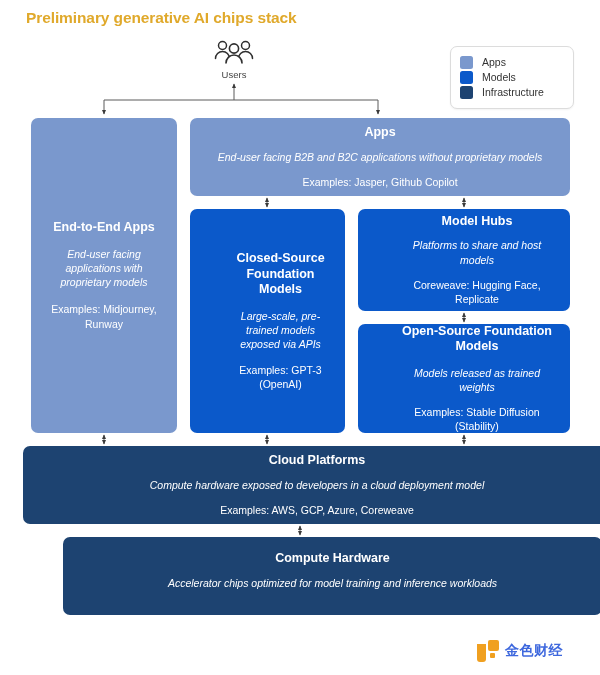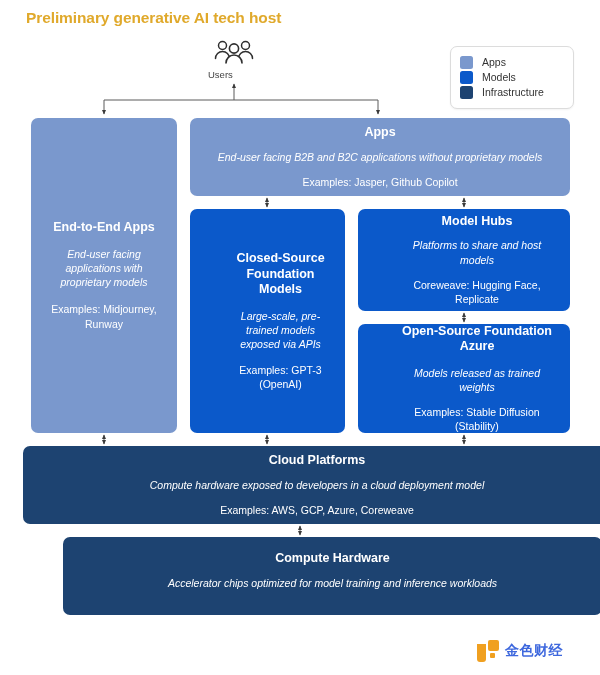--- a/index.html
+++ b/index.html
@@ -24,21 +24,21 @@
     position:absolute;left:450px;top:46px;width:124px;
     background:#fff;border:1px solid #dcdcdc;border-radius:7px;
     padding:7px 9px;box-sizing:border-box;
     box-shadow:0 1px 2px rgba(0,0,0,.05);
   }
   .legend-row{display:flex;align-items:center;margin:2px 0;}
   .swatch{width:13px;height:13px;border-radius:2.5px;margin-right:9px;flex:0 0 auto;}
   .legend-label{font-size:10.5px;color:#333;line-height:1;}
 
   
-  .users{position:absolute;left:208px;top:38px;width:52px;}
+  .users{position:absolute;left:208px;top:38px;width:52px;text-align:center;}
   .users svg{display:block;margin:0 auto;}
   .users-label{font-size:9.5px;color:#444;margin-top:1px;}
 
   
   .box{
     position:absolute;box-sizing:border-box;
     border-radius:7px;color:#fff;text-align:center;
     padding:10px 12px;display:flex;flex-direction:column;
     justify-content:center;align-items:center;
   }
@@ -67,21 +67,21 @@
   .watermark{position:absolute;left:477px;top:640px;display:flex;align-items:center;}
   .wm-mark{position:relative;width:22px;height:22px;margin-right:6px;}
   .wm-sq{position:absolute;background:#f0a020;}
   .wm-text{font-size:14px;font-weight:bold;color:#1d4ed8;letter-spacing:.5px;opacity:.85;}
 </style>
 </head>
 <body>
 
 <div id="stage">
 
-  <div class="title">Preliminary generative AI tech host</div>
+  <div class="title">Preliminary generative AI chips stack</div>
 
   <div class="legend">
     <div class="legend-row">
       <span class="swatch" style="background:#7a98cd"></span>
       <span class="legend-label">Apps</span>
     </div>
     <div class="legend-row">
       <span class="swatch" style="background:#0b59ca"></span>
       <span class="legend-label">Models</span>
     </div>
@@ -153,21 +153,21 @@
     <div class="b-ex">Examples: GPT-3 (OpenAI)</div>
   </div>
 
   <div class="box models-c" id="box-hubs">
     <div class="b-title">Model Hubs</div>
     <div class="b-desc">Platforms to share and host models</div>
     <div class="b-ex">Coreweave: Hugging Face, Replicate</div>
   </div>
 
   <div class="box models-c" id="box-open">
-    <div class="b-title">Open-Source Foundation Azure</div>
+    <div class="b-title">Open-Source Foundation Models</div>
     <div class="b-desc">Models released as trained weights</div>
     <div class="b-ex">Examples: Stable Diffusion (Stability)</div>
   </div>
 
   <div class="box infra-c" id="box-cloud">
     <div class="b-title">Cloud Platforms</div>
     <div class="b-desc">Compute hardware exposed to developers in a cloud deployment model</div>
     <div class="b-ex">Examples: AWS, GCP, Azure, Coreweave</div>
   </div>
 

